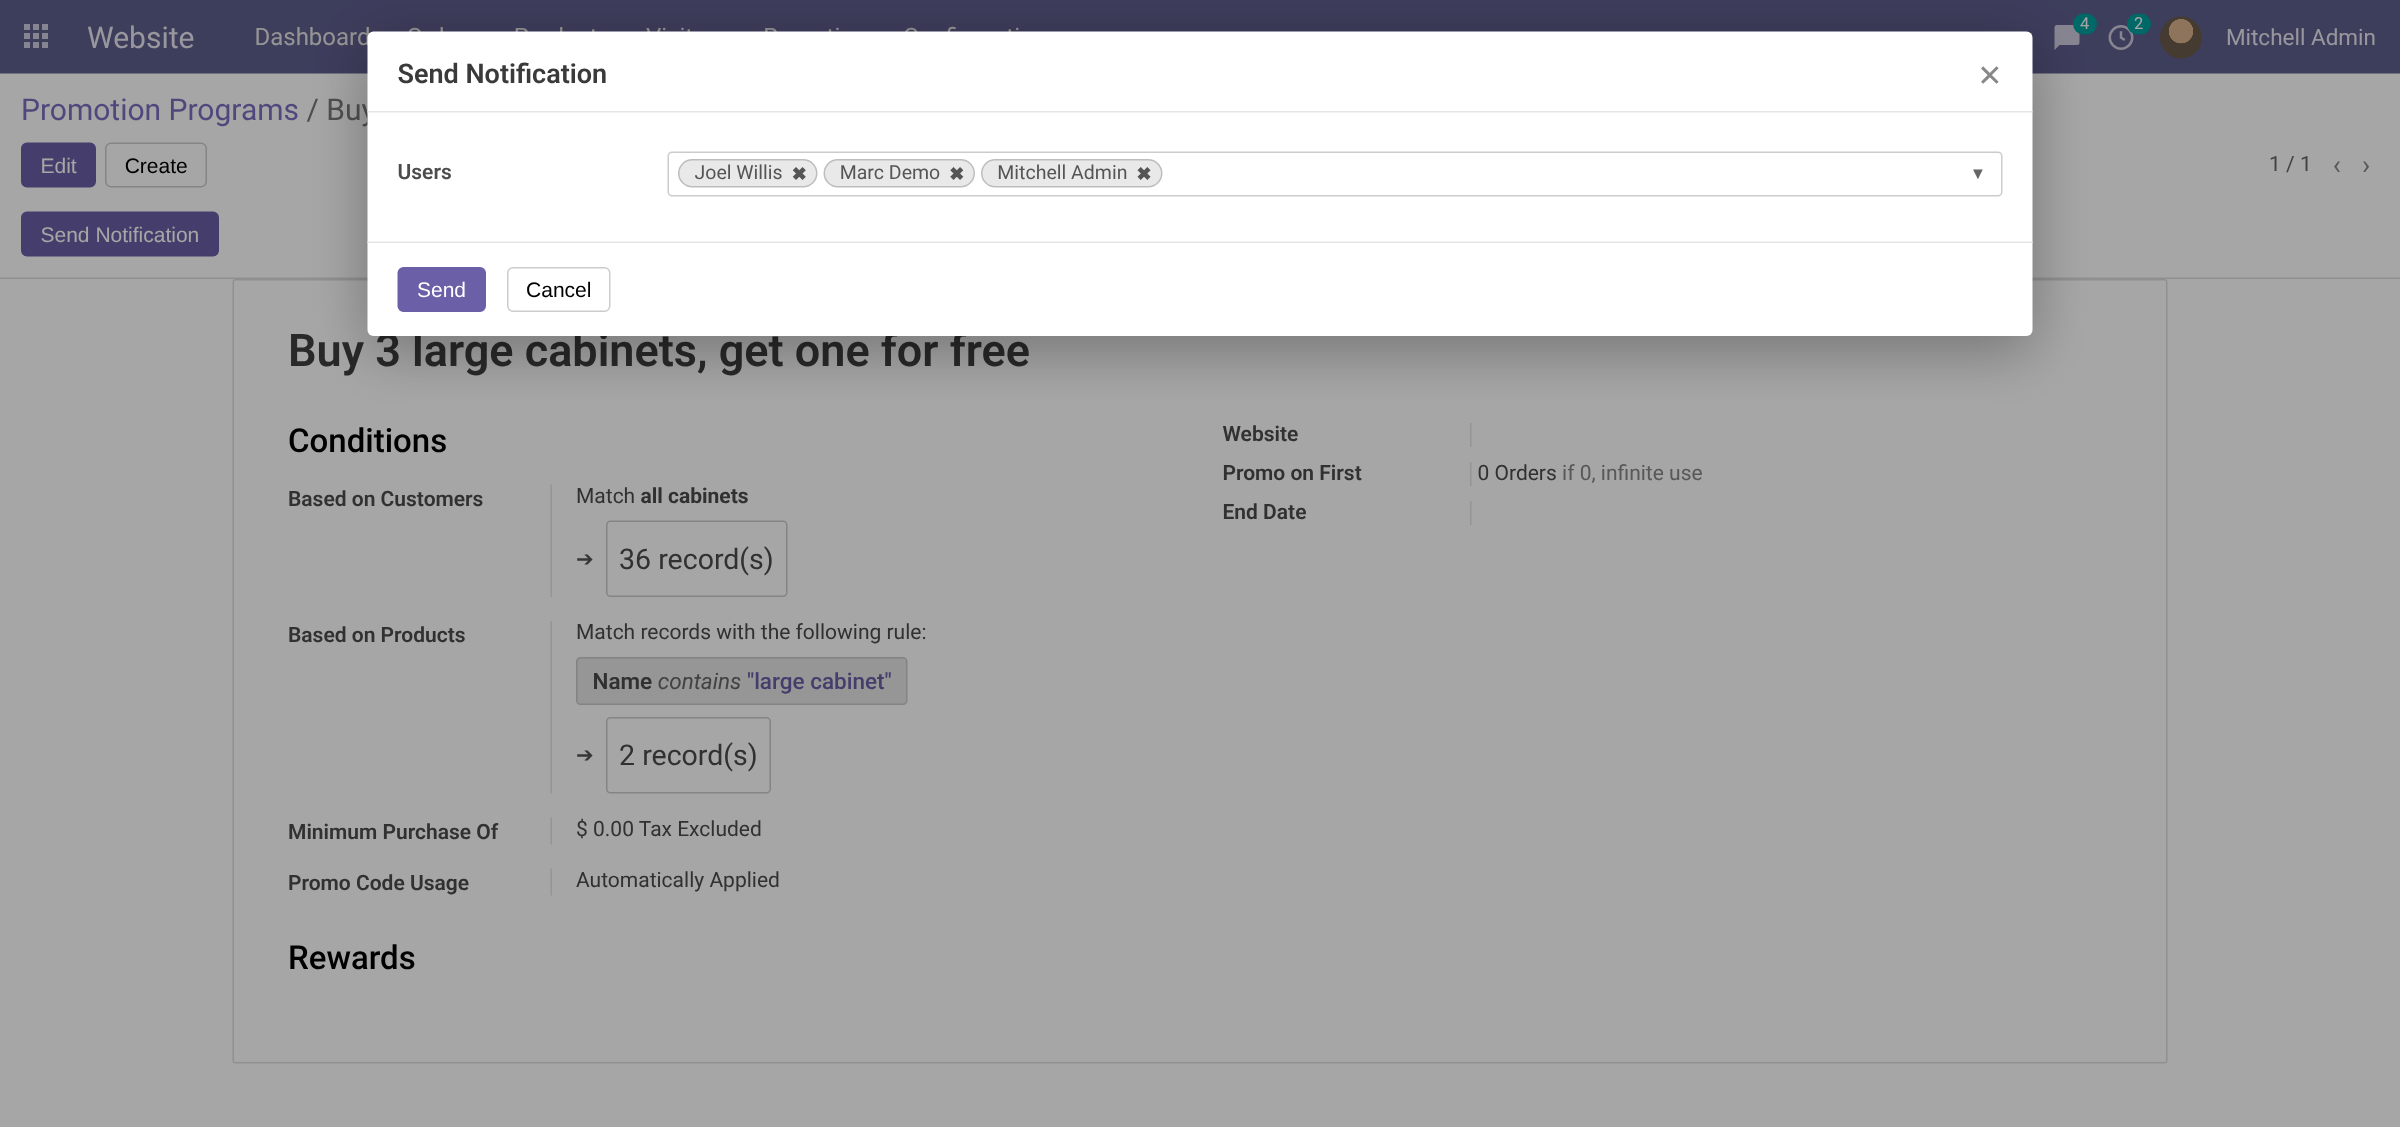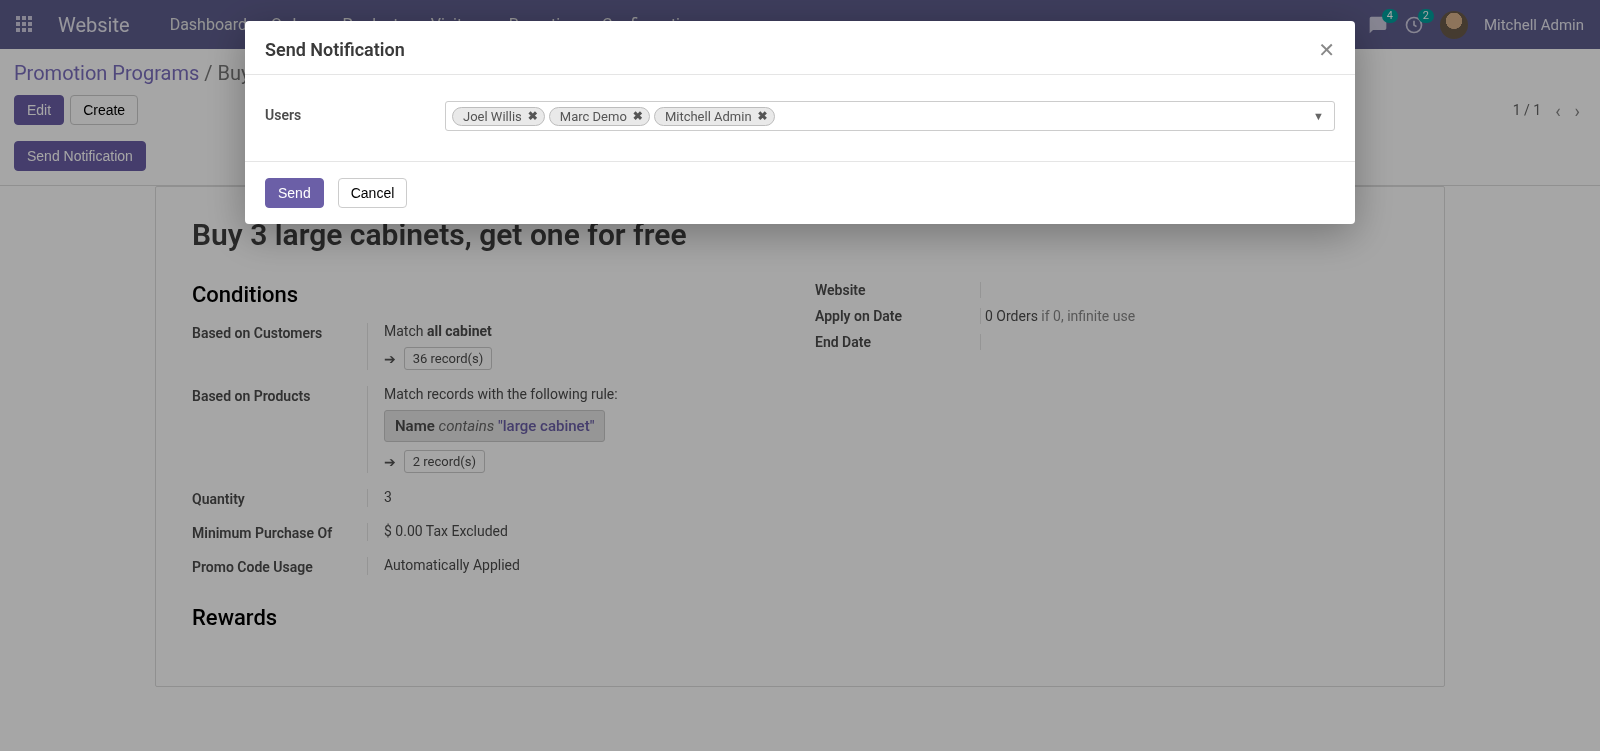--- a/index.html
+++ b/index.html
@@ -32,40 +32,40 @@
   .sheet h1 { font-size: 30px; color: #3f3f3f; font-weight: 600; margin-bottom: 30px; }
   .cols { display: flex; gap: 30px; }
   .col { flex: 1; }
   .section-h { font-size: 22px; color: #000000; font-weight: 500; margin-bottom: 16px; }
   .fieldrow { display: flex; margin-bottom: 16px; }
   .fieldlabel { width: 175px; font-weight: 600; color: #4c4c4c; padding-top: 2px; }
   .fieldval { flex: 1; border-left: 1px solid #e5e5e5; padding-left: 16px; }
   .fieldval-novline { border-left: none; padding-left: 0; }
   .arrow-rec { display: flex; align-items: center; gap: 8px; margin-top: 8px; }
   .arrow-rec .ic { font-size: 14px; color: #555; }
-  .rec-badge { border: 1px solid #ccc; background: #fff; padding: 3px 8px; font-size: 13px; border-radius: 3px; }
+  .rec-badge { border: 1px solid #ccc; background: #fff; padding: 13px 8px; font-size: 19px; border-radius: 3px; }
   .rule-badge { display: inline-block; border: 1px solid #c9c9c9; background: #e7e7e7; padding: 6px 10px; border-radius: 3px; font-size: 15px; margin-top: 8px; }
   .rule-badge .field { font-weight: 600; }
   .rule-badge .op { font-style: italic; color: #666; }
   .rule-badge .val { color: #6b5fa7; font-weight: 500; }
   .muted { color: #888; }
 
   .valrow { display: flex; margin-bottom: 10px; }
   .valrow .lbl { width: 165px; font-weight: 600; }
   .valrow .v { flex: 1; border-left: 1px solid #e5e5e5; padding-left: 4px; }
 
   .overlay { position: fixed; inset: 0; background: rgba(0,0,0,0.35); z-index: 50; }
   .modal { position: fixed; left: 50%; top: 21px; transform: translateX(-50%); width: 1110px; background: #fff; border-radius: 4px; z-index: 60; box-shadow: 0 10px 40px rgba(0,0,0,.3); }
   .modal-head { padding: 18px 20px 14px; display: flex; align-items: center; }
   .modal-title { font-size: 18px; font-weight: 600; color: #3a3a3a; }
   .modal-close { margin-left: auto; font-size: 20px; color: #888; cursor: pointer; line-height: 1; }
   .modal-body { border-top: 1px solid #e5e5e5; border-bottom: 1px solid #e5e5e5; padding: 26px 20px 30px; }
   .mb-row { display: flex; align-items: flex-start; }
   .mb-label { width: 180px; font-weight: 600; padding-top: 6px; }
-  .tagbox { flex: 1; border: 1px solid #ccc; border-radius: 3px; padding: 4px 28px 4px 6px; min-height: 30px; position: relative; display: flex; flex-wrap: wrap; gap: 4px; align-items: center; }
+  .tagbox { flex: 1; border: 1px solid #ccc; border-radius: 3px; padding: 4px 28px 4px 6px; min-height: 30px; position: relative; display: flex; flex-wrap: wrap; gap: 4px; align-items: flex-start; }
   .tag { background: #e9e9e9; border: 1px solid #bdbdbd; border-radius: 10px; padding: 1px 6px 1px 10px; font-size: 13px; display: inline-flex; align-items: center; gap: 6px; color: #555; }
   .tag .x { font-size: 12px; cursor: pointer; color: #555; font-weight: bold; }
   .tag-caret { position: absolute; right: 10px; top: 50%; transform: translateY(-50%); color: #666; font-size: 11px; cursor: pointer; }
   .modal-foot { padding: 16px 20px; display: flex; gap: 8px; }
 </style>
 </head>
 <body>
 
 <div class="topbar">
   <div class="apps-icon">
@@ -128,21 +128,21 @@
 <div class="sheet-wrap">
   <div class="sheet">
     <h1>Buy 3 large cabinets, get one for free</h1>
     <div class="cols">
       <div class="col">
         <div class="section-h">Conditions</div>
 
         <div class="fieldrow">
           <div class="fieldlabel">Based on Customers</div>
           <div class="fieldval">
-            <span>Match </span><b>all cabinet</b>
+            <span>Match </span><b>all cabinets</b>
             <div class="arrow-rec">
               <span class="ic">➔</span>
               <span class="rec-badge">36 record(s)</span>
             </div>
           </div>
         </div>
 
         <div class="fieldrow">
           <div class="fieldlabel">Based on Products</div>
           <div class="fieldval">
@@ -154,24 +154,20 @@
               <span> </span>
               <span class="val">"large cabinet"</span>
             </div>
             <div class="arrow-rec">
               <span class="ic">➔</span>
               <span class="rec-badge">2 record(s)</span>
             </div>
           </div>
         </div>
 
-        <div class="fieldrow">
-          <div class="fieldlabel">Quantity</div>
-          <div class="fieldval">3</div>
-        </div>
 
         <div class="fieldrow">
           <div class="fieldlabel">Minimum Purchase Of</div>
           <div class="fieldval">
             <span>$ 0.00</span>
             <span> </span>
             <span>Tax Excluded</span>
           </div>
         </div>
 
@@ -182,21 +178,21 @@
 
         <div class="section-h" style="margin-top:30px">Rewards</div>
       </div>
 
       <div class="col">
         <div class="valrow">
           <div class="lbl">Website</div>
           <div class="v"></div>
         </div>
         <div class="valrow">
-          <div class="lbl">Apply on Date</div>
+          <div class="lbl">Promo on First</div>
           <div class="v">
             <span>0 Orders </span><span class="muted">if 0, infinite use</span>
           </div>
         </div>
         <div class="valrow">
           <div class="lbl">End Date</div>
           <div class="v fieldval-novline"></div>
         </div>
       </div>
     </div>

